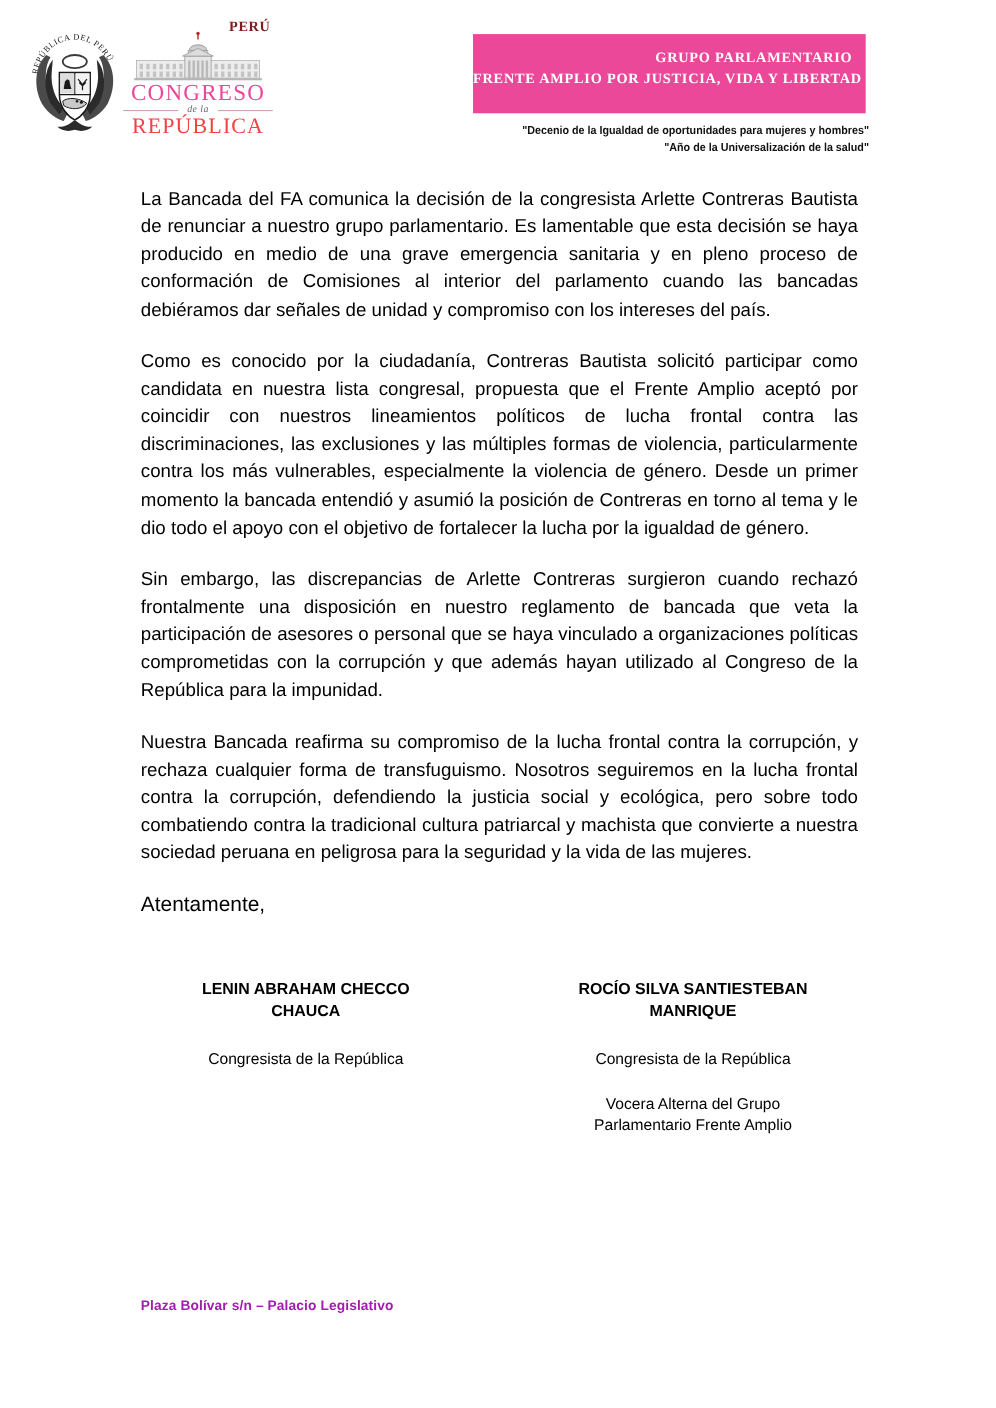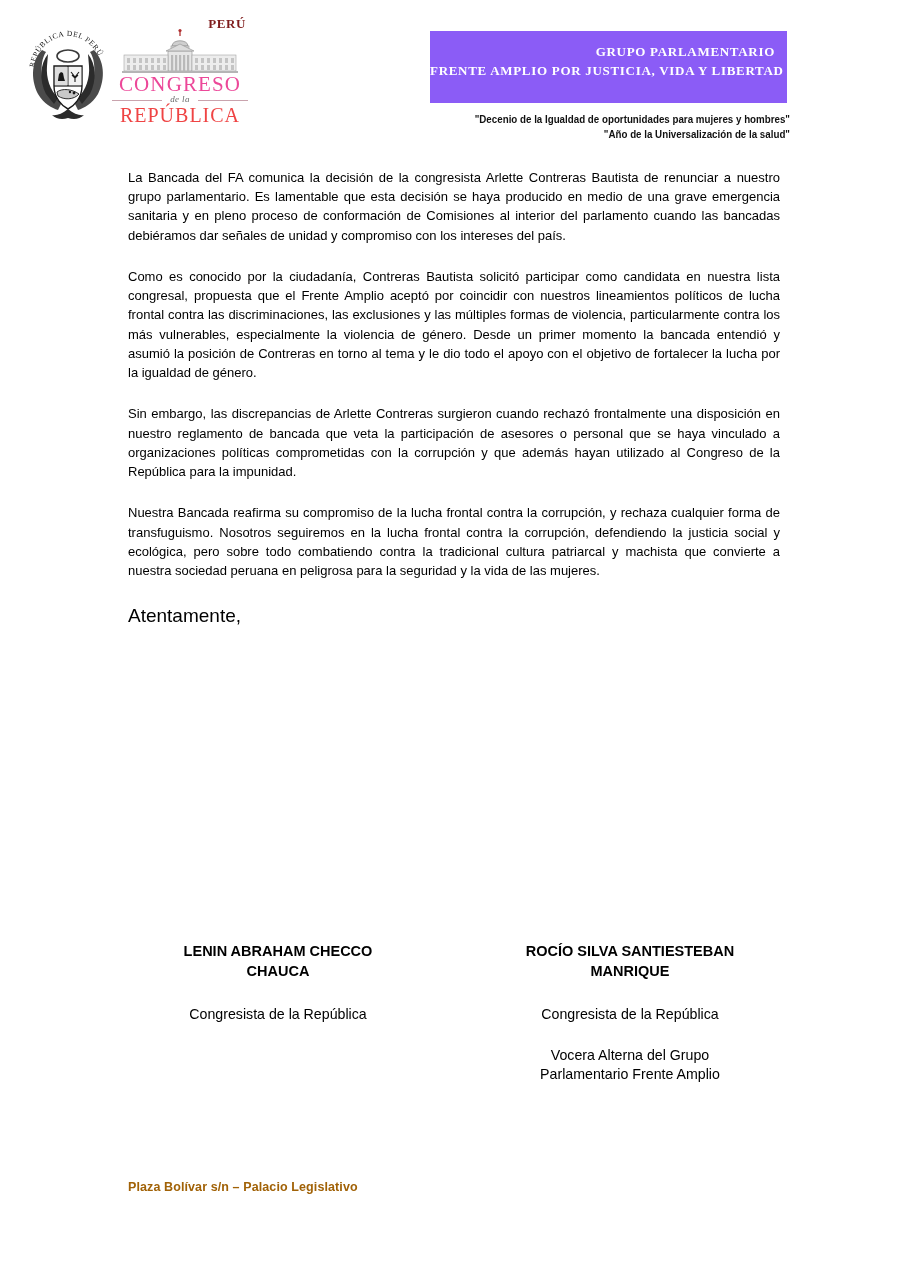--- a/index.html
+++ b/index.html
@@ -110,21 +110,21 @@
     color: #ef4444;
   }
 
   
   .group-banner {
     position: absolute;
     left: 430px;
     top: 31px;
     width: 357px;
     height: 72px;
-    background: #8b5cf6;
+    background: #ec4899;
     box-sizing: border-box;
     padding: 12px 12px 0 0;
     text-align: right;
   }
   .group-banner .line {
     font-family: "Liberation Serif", serif;
     font-weight: 700;
     font-size: 13px;
     letter-spacing: 0.7px;
     color: #ffffff;
@@ -166,37 +166,37 @@
   }
   .title-sub {
     text-align: center;
     font-size: 14.5px;
     font-weight: 700;
     letter-spacing: 0.1px;
     margin: 0 0 28px 0;
   }
   p.body-par {
     text-align: justify;
-    font-size: 13px;
+    font-size: 17px;
     line-height: 1.48;
     margin: 0 0 22px 0;
     hyphens: none;
   }
   p.closing {
     text-align: left;
     font-size: 19px;
     line-height: 1.48;
     margin: 12px 0 0 0;
   }
 
   
   .signatures {
     position: absolute;
     left: 128px;
-    top: 942px;
+    top: 891px;
     width: 652px;
     display: flex;
     justify-content: space-between;
   }
   .sig-col {
     width: 300px;
     text-align: center;
   }
   .sig-name {
     font-size: 14.5px;
@@ -219,21 +219,21 @@
   
   .footer {
     position: absolute;
     left: 128px;
     top: 1180px;
     width: 652px;
   }
   .footer-text {
     font-size: 12.5px;
     font-weight: 700;
-    color: #a16207;
+    color: #a21caf;
     letter-spacing: 0.1px;
   }
 </style>
 </head>
 <body>
 
 <div class="header">
 
   <div class="logo-block">
 

